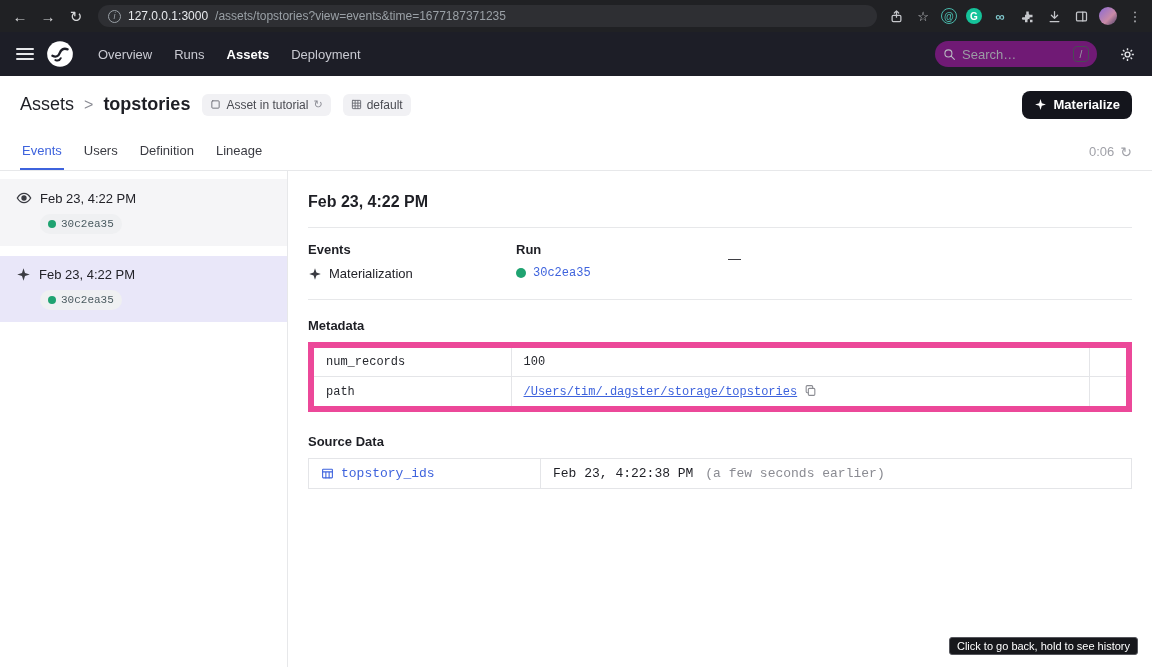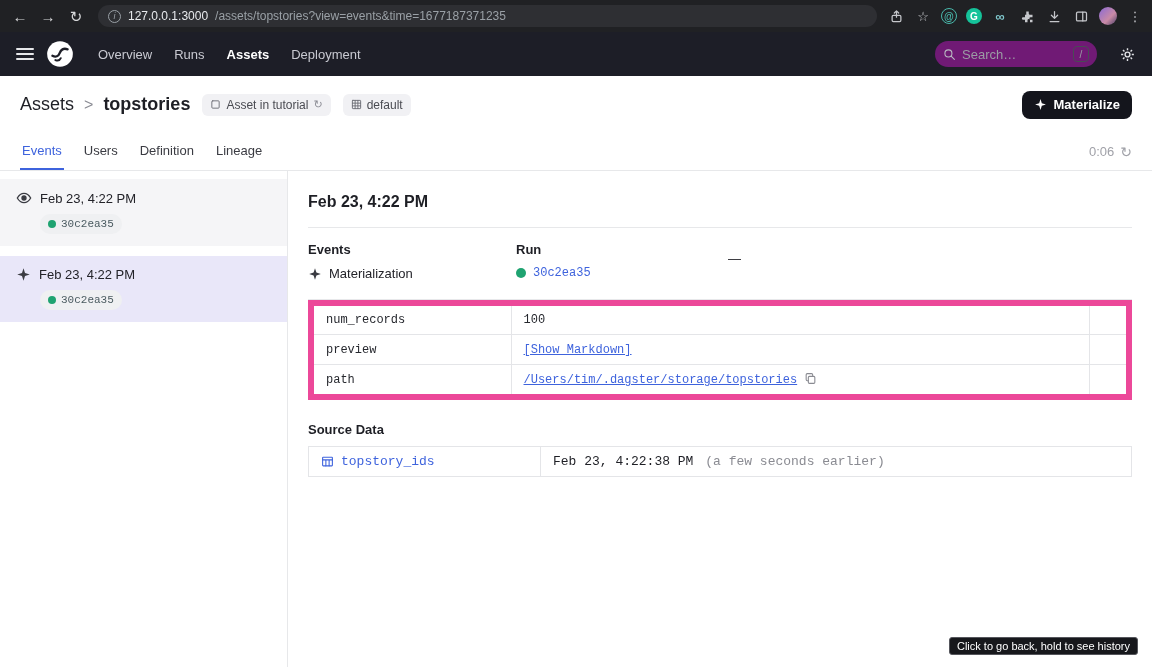--- a/index.html
+++ b/index.html
@@ -282,30 +282,26 @@
         </div>
       </div>
       <div>
         <div class="ival">
             <span>—</span>
           </div>
       </div>
     </div>
     <div class="hr"></div>
 
+    <div class="sect-title">Metadata</div>
     <table class="meta">
       <tbody>
           <tr>
         <td class="key mono">num_records</td>
         <td class="mono">100</td>
-        <td class="actioncol"></td>
-      </tr>
-      <tr>
-        <td class="key mono">preview</td>
-        <td><a class="mlink mono">[Show Markdown]</a></td>
         <td class="actioncol"></td>
       </tr>
       <tr>
         <td class="key mono">path</td>
         <td>
           <a class="mlink mono">/Users/tim/.dagster/storage/topstories</a><span class="copy-ic">
                 <svg class="gi" width="13" height="13" viewBox="0 0 24 24" style="stroke:#8a8b92">
                   <rect x="8" y="8" width="12" height="13" rx="2"></rect>
                   <path d="M16 8V5a2 2 0 0 0-2-2H6a2 2 0 0 0-2 2v9a2 2 0 0 0 2 2h2"></path>
                 </svg>

